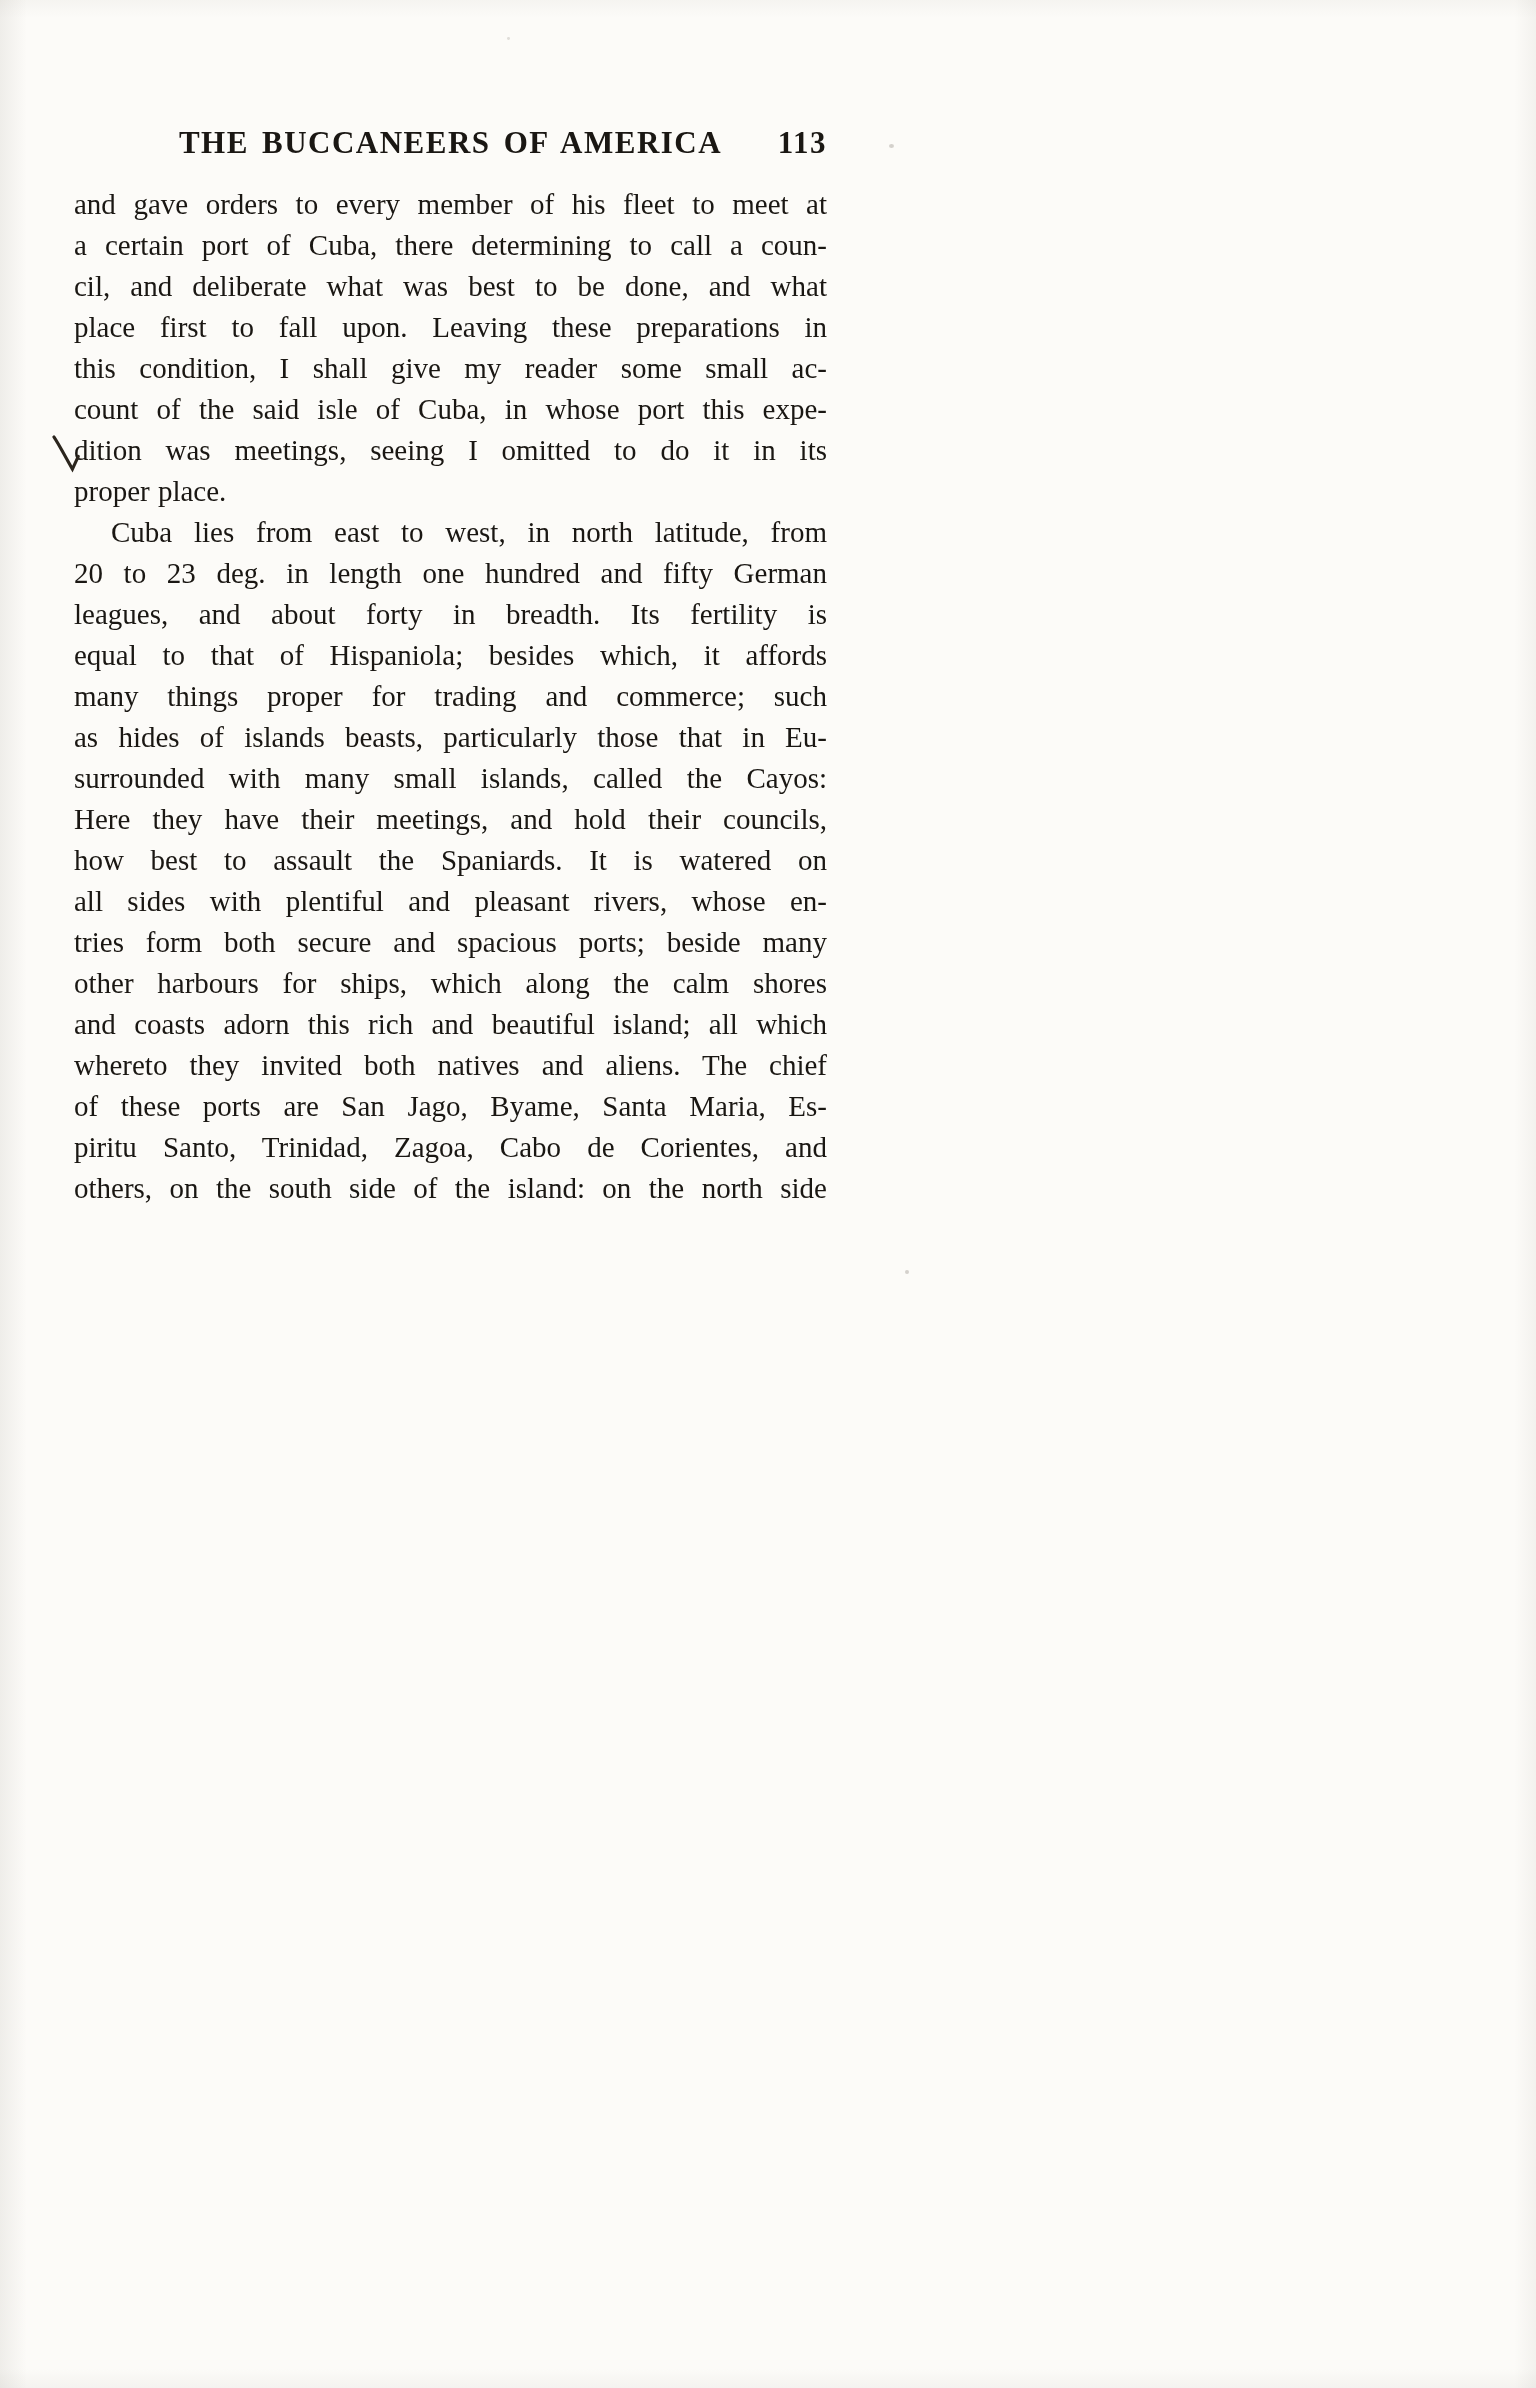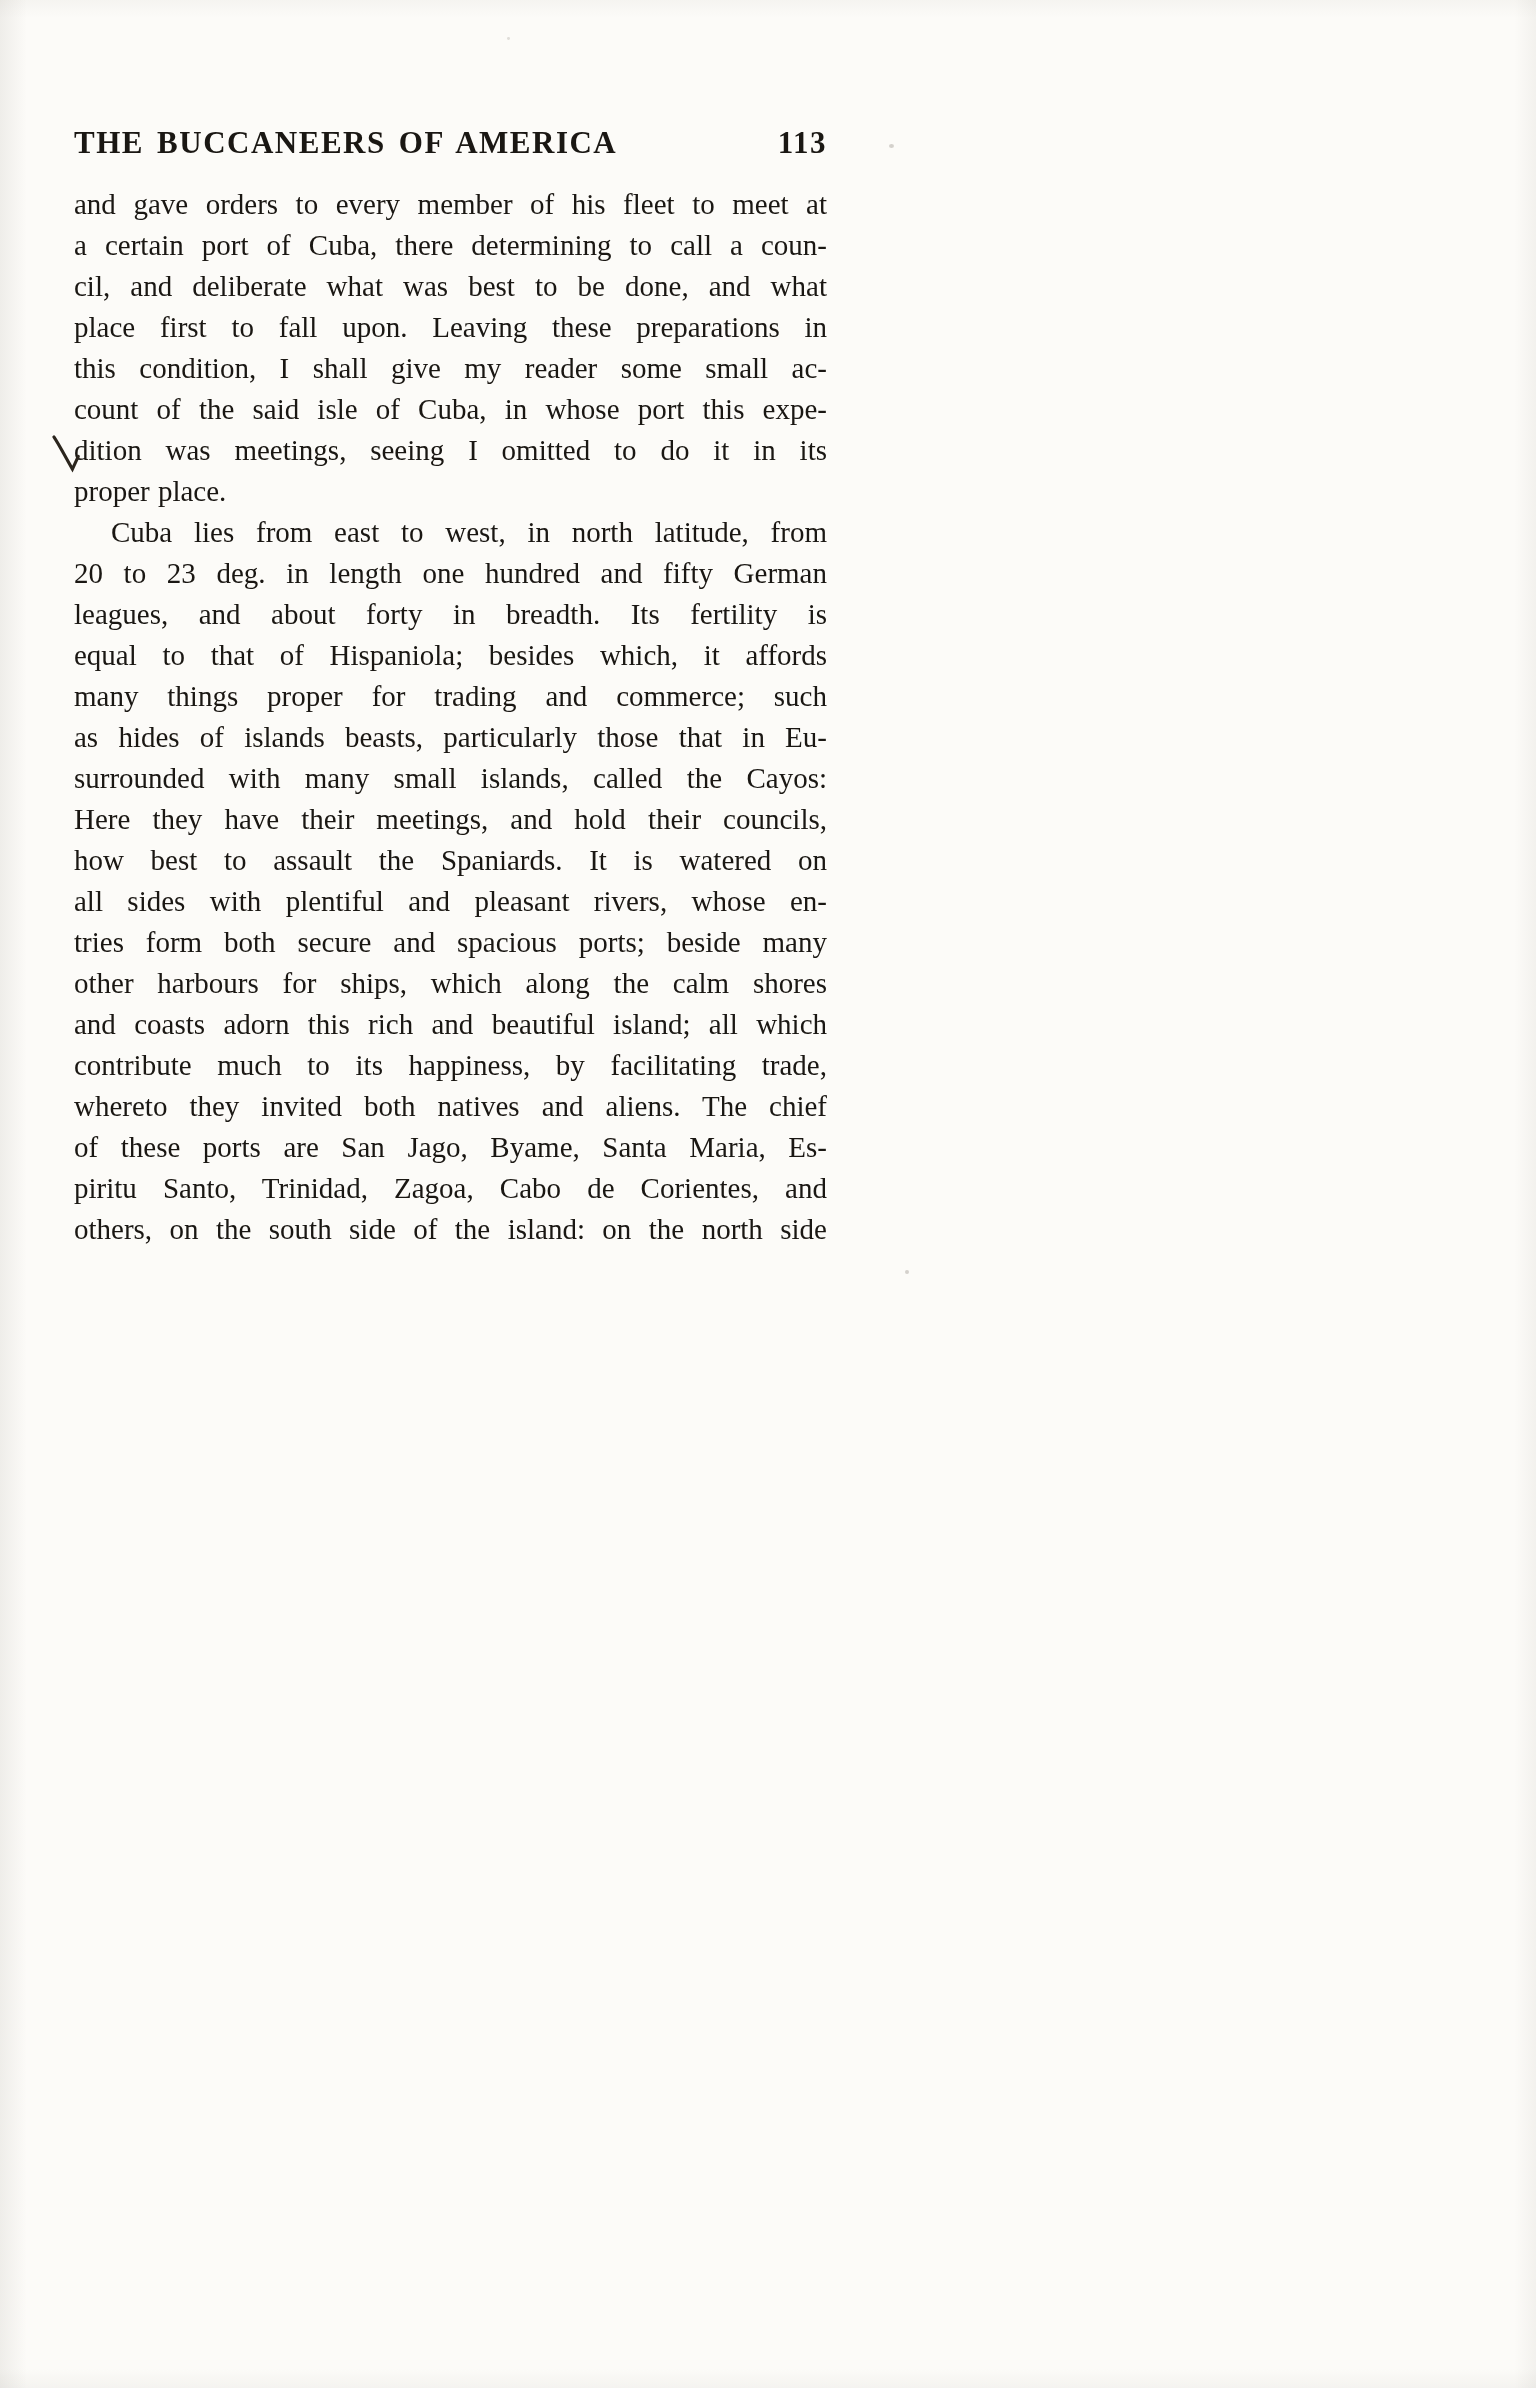--- a/index.html
+++ b/index.html
@@ -38,21 +38,21 @@
     position: relative;
     font-weight: bold;
     font-size: 31px;
     letter-spacing: 1.5px;
     line-height: 39px;
     margin-bottom: 21.5px;
     white-space: nowrap;
   }
   .running-head .title {
     display: block;
-    text-align: left;
+    text-align: center;
     word-spacing: 3.9px;
   }
   .running-head .pagenum {
     position: absolute;
     right: 0;
     top: 0;
   }
   .paragraph {
     margin: 0;
   }
@@ -116,21 +116,20 @@
         <div class="line">equal to that of Hispaniola; besides which, it affords</div>
         <div class="line">many things proper for trading and commerce; such</div>
         <div class="line">as hides of islands beasts, particularly those that in Eu-</div>
         <div class="line">surrounded with many small islands, called the Cayos:</div>
         <div class="line">Here they have their meetings, and hold their councils,</div>
         <div class="line">how best to assault the Spaniards.  It is watered on</div>
         <div class="line">all sides with plentiful and pleasant rivers, whose en-</div>
         <div class="line">tries form both secure and spacious ports; beside many</div>
         <div class="line">other harbours for ships, which along the calm shores</div>
         <div class="line">and coasts adorn this rich and beautiful island; all which</div>
-        <div class="line">contribute much to its happiness, by facilitating trade,</div>
         <div class="line">whereto they invited both natives and aliens.  The chief</div>
         <div class="line">of these ports are San Jago, Byame, Santa Maria, Es-</div>
         <div class="line">piritu Santo, Trinidad, Zagoa, Cabo de Corientes, and</div>
         <div class="line">others, on the south side of the island: on the north side</div>
       </div>
     </div>
 
   <svg class="ink-mark" viewBox="0 0 42 44">
     <path d="M5 4 C 11 13, 17 25, 24 37 L 30 24" stroke="#2b251d" stroke-width="3.2" fill="none" stroke-linecap="round"></path>
   </svg>

